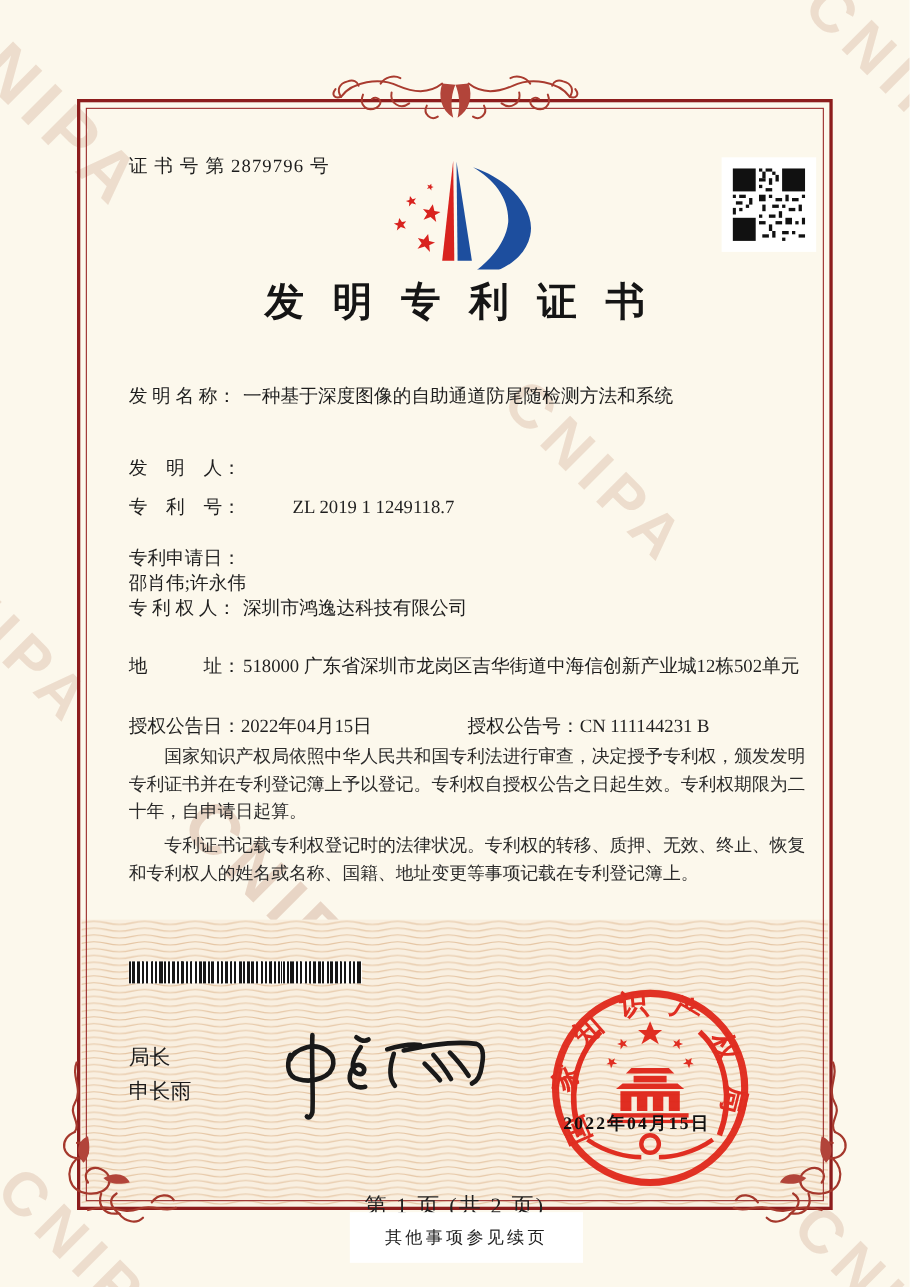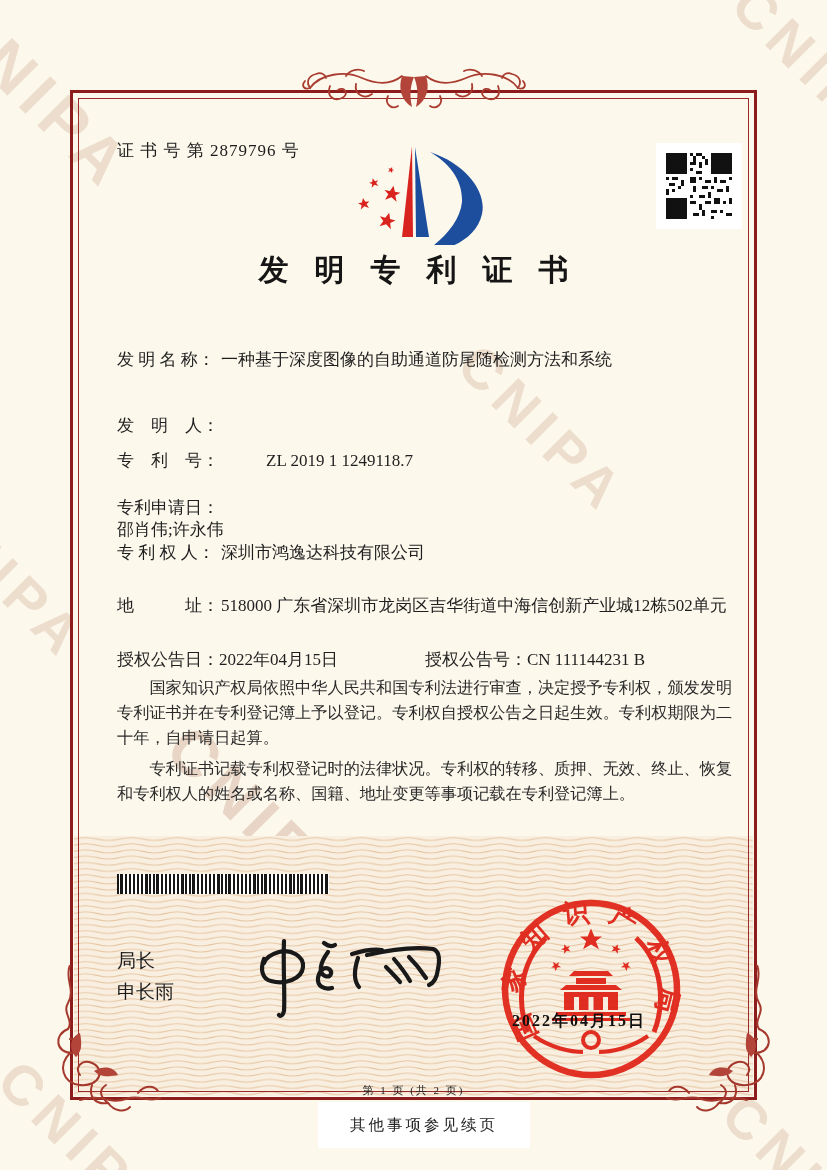--- a/index.html
+++ b/index.html
@@ -8,40 +8,40 @@
   .abs{position:absolute;}
   
   .wm{position:absolute;font-family:"Liberation Sans","DejaVu Sans",sans-serif;
       font-weight:bold;color:rgba(208,170,148,0.34);letter-spacing:8px;
       transform:rotate(45deg);transform-origin:left center;white-space:nowrap;pointer-events:none;}
   
   .frame-outer{left:70px;top:90px;width:687px;height:1010px;border:3px solid #8d1d1d;box-sizing:border-box;}
   .frame-inner{left:78px;top:98px;width:671px;height:994px;border:1px solid #9a2a2a;box-sizing:border-box;}
   
   .cert-no{left:117px;top:139px;font-size:17px;letter-spacing:1px;color:#1c1c1c;}
-  .title{left:70px;top:250px;width:687px;text-align:center;font-size:30px;font-weight:bold;
+  .title{left:70px;top:250px;width:687px;text-align:center;font-size:36px;font-weight:bold;
          letter-spacing:26px;padding-left:26px;box-sizing:border-box;color:#151515;}
   
   .frow{position:absolute;left:117px;width:630px;display:flex;font-size:17px;line-height:23px;color:#1f1f1f;}
   .flabel{width:104px;flex:0 0 104px;white-space:nowrap;}
   .fvalue{flex:1;}
   .addr .fvalue{max-width:518px;}
   .pair{position:absolute;font-size:17px;white-space:nowrap;color:#1f1f1f;}
   
   .bodytxt{left:117px;top:676px;width:622px;font-size:16.2px;line-height:25px;color:#2a2a2a;}
   .bodytxt p{margin:0 0 6px 0;text-indent:2em;}
   
   .waves{left:74px;top:836px;width:679px;height:260px;background:#f9efe0;}
   .barcode{left:117px;top:874px;width:212px;height:20px;background-color:#fff;
      background-image:repeating-linear-gradient(90deg,#161616 0 2px,transparent 2px 4px),
        repeating-linear-gradient(90deg,transparent 0 3px,#161616 3px 4px,transparent 4px 9px);}
   .director-title{left:117px;top:948px;font-size:19px;font-family:Liberation Sans, sans-serif;color:#1b1b1b;}
   .director-name{left:117px;top:979px;font-size:19px;font-family:"Liberation Sans","DejaVu Sans",sans-serif;color:#1b1b1b;}
   .seal-date{left:512px;top:1011px;width:150px;font-size:16px;letter-spacing:2px;color:#101010;font-weight:bold;}
-  .page-num{left:70px;top:1083px;width:687px;text-align:center;font-size:11px;letter-spacing:2px;color:#222;}
+  .page-num{left:70px;top:1083px;width:687px;text-align:center;font-size:20px;letter-spacing:2px;color:#222;}
   .note-box{left:318px;top:1102px;width:212px;height:46px;background:#ffffff;display:flex;align-items:center;justify-content:center;}
   .note-text{font-size:15.5px;letter-spacing:3px;color:#222;}
   .qr-bg{left:656px;top:143px;width:86px;height:86px;background:#fff;}
 </style>
 </head>
 <body>
 
 <div id="page">
 
   <span class="wm" style="left:-45px;top:-25px;font-size:64px;">CNIPA</span>

